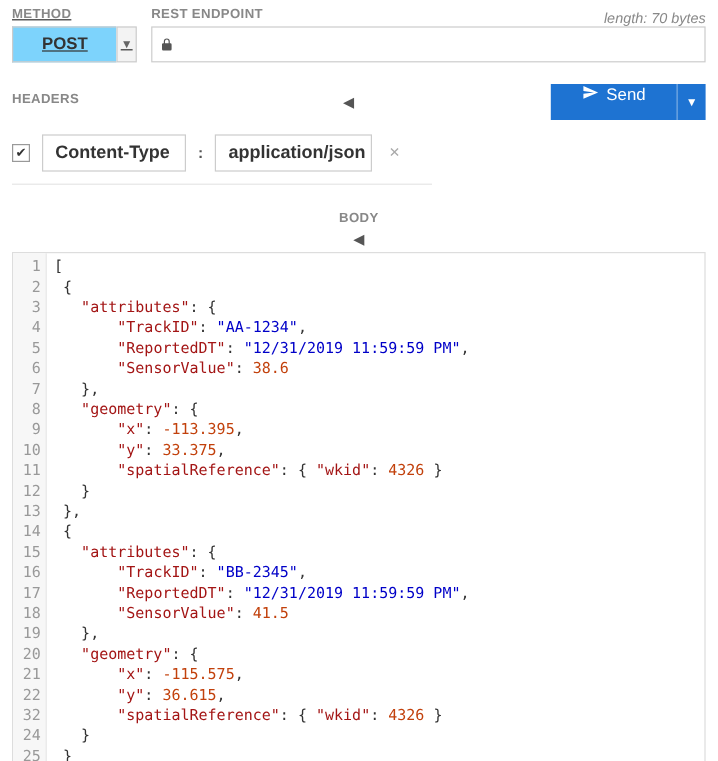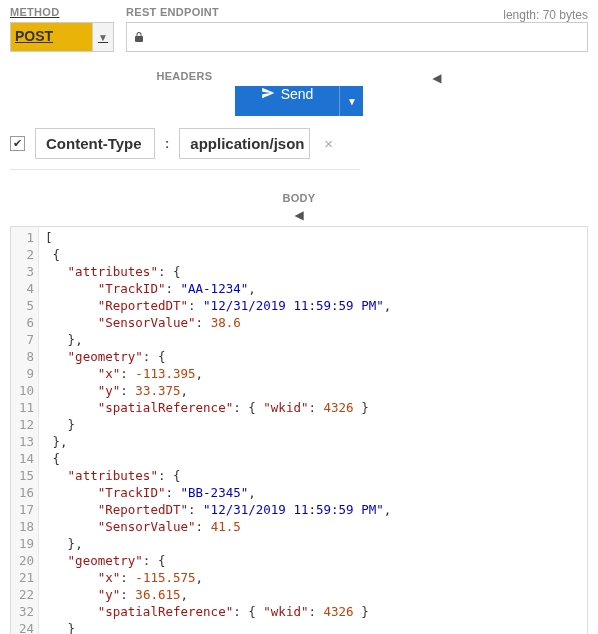--- a/index.html
+++ b/index.html
@@ -24,33 +24,34 @@
   }
   .endpoint-label-row {
     display: flex;
     justify-content: space-between;
     align-items: flex-end;
     gap: 34px;
   }
   .length-text {
     font-size: 12px;
     color: #888;
+    font-style: italic;
   }
   .method-select {
     display: flex;
     height: 30px;
   }
   .method-select .val {
     flex: 1;
     border: 1px solid #ccc;
     border-right: none;
-    padding: 5px 4px;
+    padding: 5px 24px;
     font-weight: 600;
     font-size: 14px;
-    background: #eab308;
+    background: #7dd3fc;
   }
   .method-select .caret-btn {
     width: 22px;
     border: 1px solid #ccc;
     background: #f3f3f3;
     display: flex;
     align-items: center;
     justify-content: center;
     cursor: pointer;
     color: #666;
@@ -76,21 +77,20 @@
     font-weight: 600;
     color: #333;
     white-space: nowrap;
     overflow: hidden;
   }
   .second-row {
     display: flex;
     justify-content: space-between;
     align-items: center;
     margin-top: 18px;
-    flex-direction: column;
   }
   .headers-label-row {
     display: flex;
     align-items: center;
     gap: 220px;
   }
   .collapse-caret {
     color: #555;
     font-size: 12px;
     cursor: pointer;

